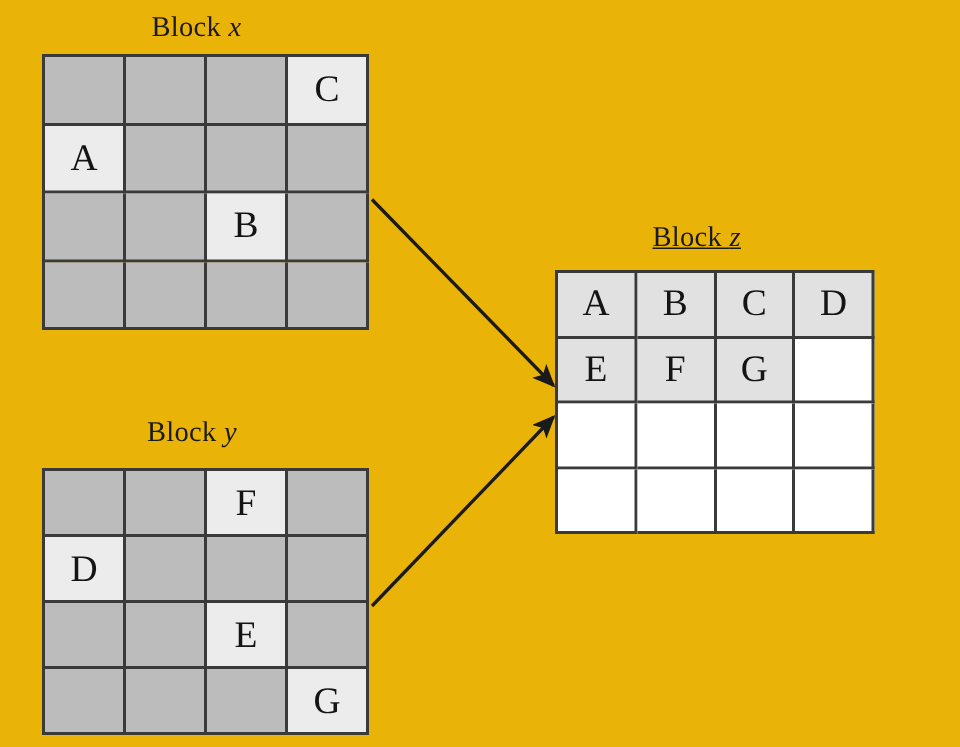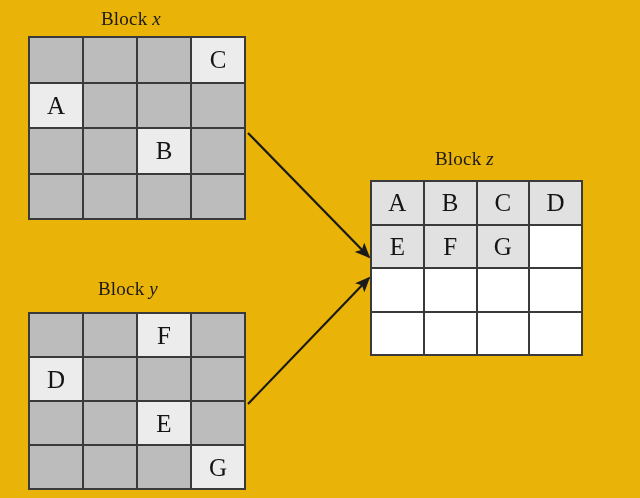--- a/index.html
+++ b/index.html
@@ -54,21 +54,21 @@
 
   #grid-x { left: 28px;  top: 36px;  width: 218px; height: 184px;
             grid-template-columns: repeat(4, 1fr); grid-template-rows: repeat(4, 1fr); }
   #grid-y { left: 28px;  top: 312px; width: 218px; height: 178px;
             grid-template-columns: repeat(4, 1fr); grid-template-rows: repeat(4, 1fr); }
   #grid-z { left: 370px; top: 180px; width: 213px; height: 176px;
             grid-template-columns: repeat(4, 1fr); grid-template-rows: repeat(4, 1fr); }
 
   #title-x { left: 101px; top: 8px;   }
   #title-y { left: 98px;  top: 278px; text-align: right; }
-  #title-z { left: 435px; top: 148px; }
+  #title-z { left: 435px; top: 148px; text-decoration: underline; }
 
   #arrows {
     position: absolute;
     left: 0; top: 0;
     width: 640px; height: 498px;
     pointer-events: none;
   }
 </style>
 </head>
 <body>

